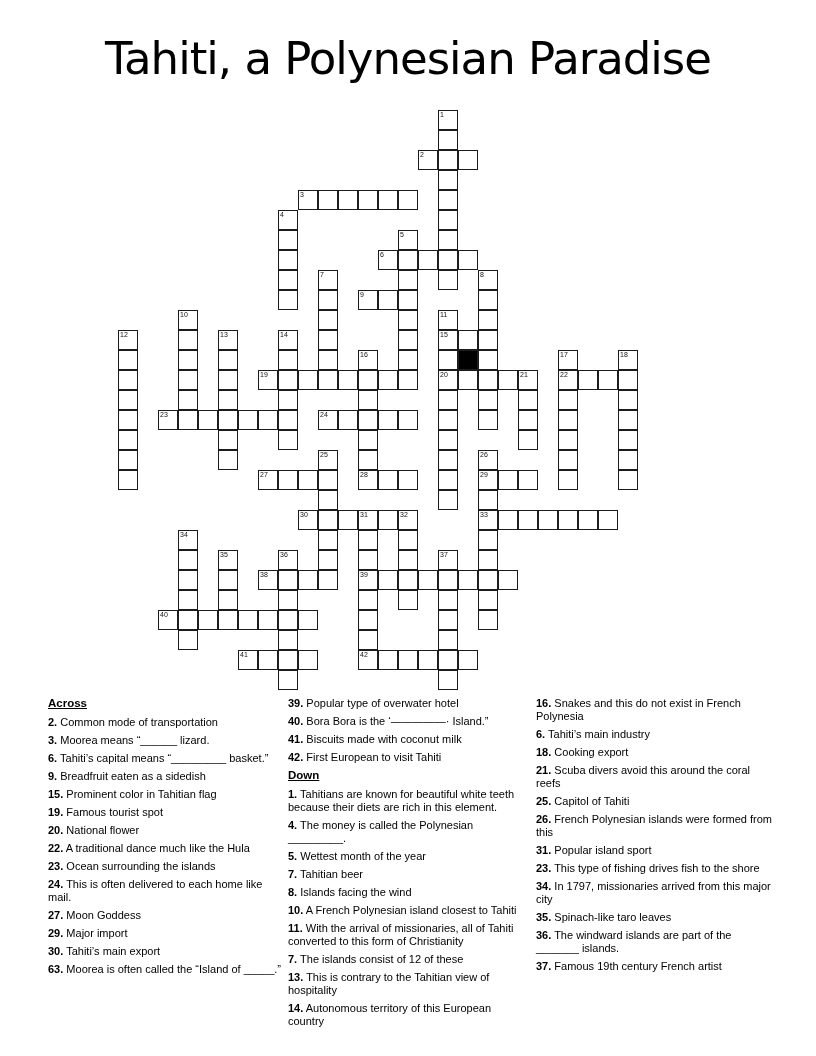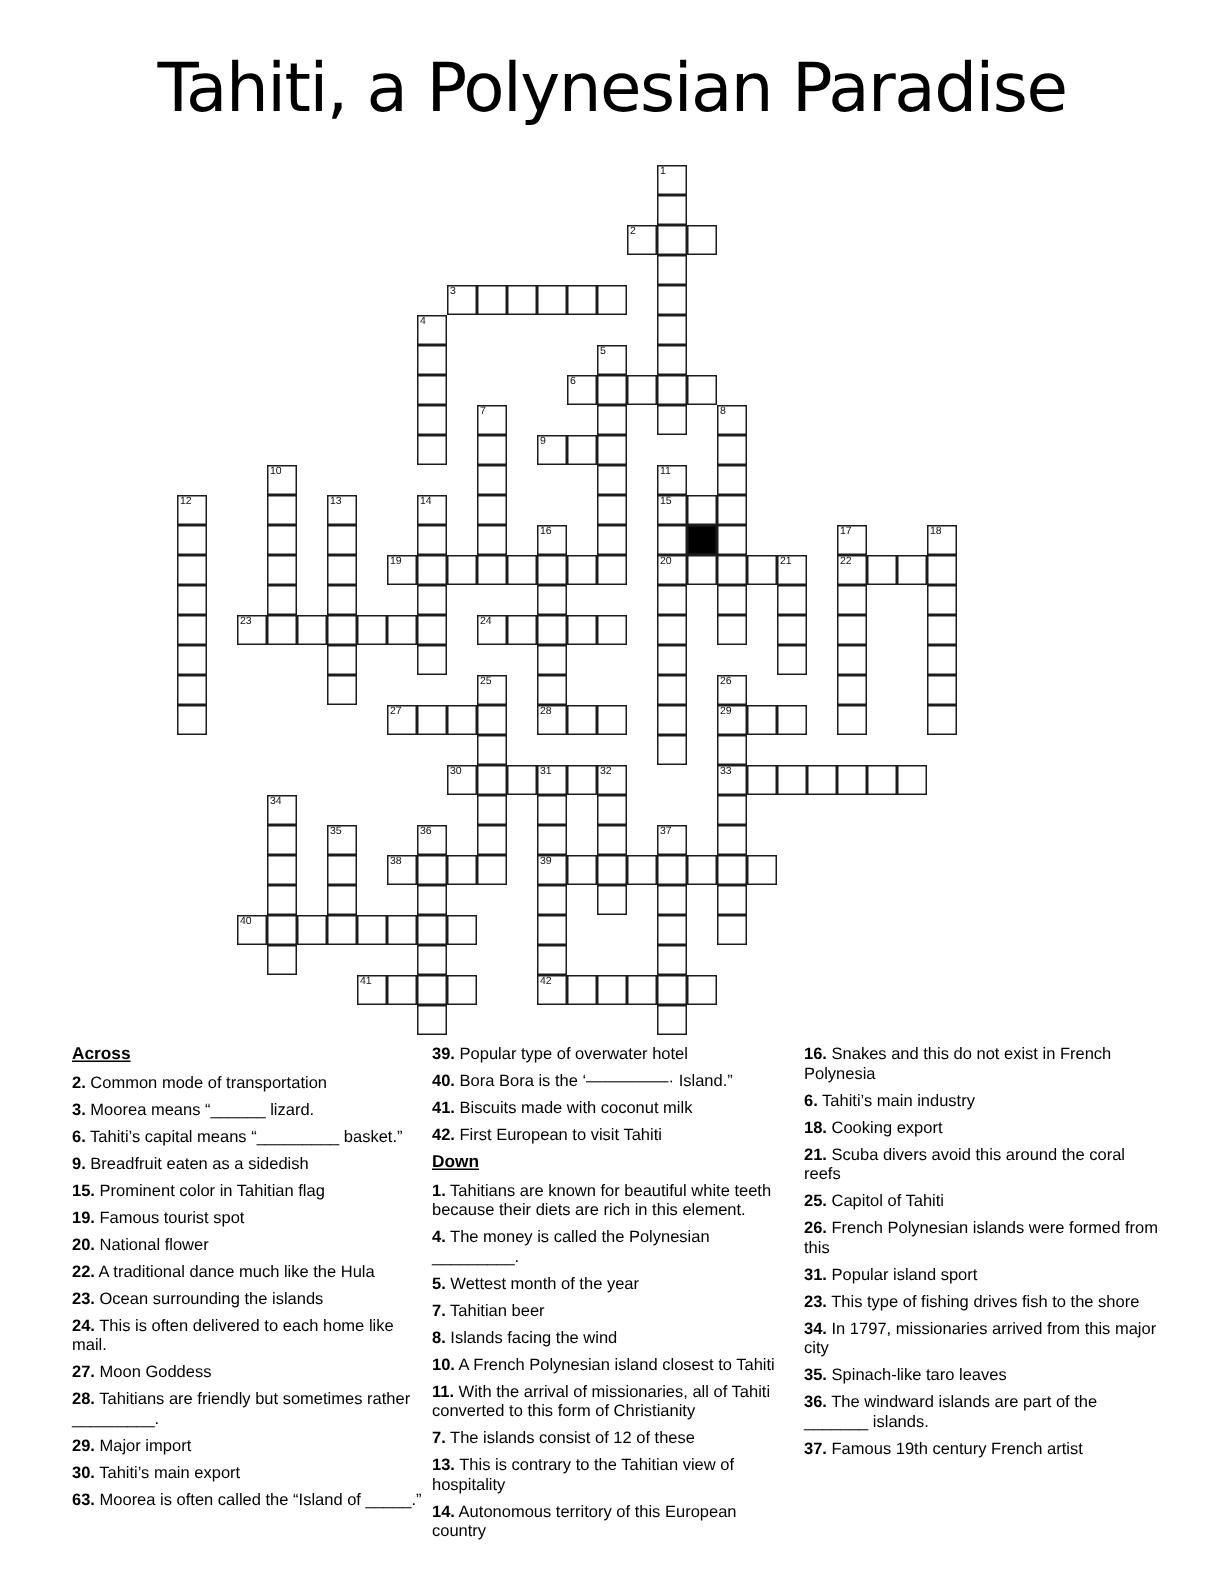--- a/index.html
+++ b/index.html
@@ -335,21 +335,20 @@
       <div class="clue"><b>3.</b> Moorea means “______ lizard.</div>
       <div class="clue"><b>6.</b> Tahiti’s capital means “_________ basket.”</div>
       <div class="clue"><b>9.</b> Breadfruit eaten as a sidedish</div>
       <div class="clue"><b>15.</b> Prominent color in Tahitian flag</div>
       <div class="clue"><b>19.</b> Famous tourist spot</div>
       <div class="clue"><b>20.</b> National flower</div>
       <div class="clue"><b>22.</b> A traditional dance much like the Hula</div>
       <div class="clue"><b>23.</b> Ocean surrounding the islands</div>
       <div class="clue"><b>24.</b> This is often delivered to each home like mail.</div>
       <div class="clue"><b>27.</b> Moon Goddess</div>
-      <div class="clue"><b>28.</b> Tahitians are friendly but sometimes rather _________.</div>
       <div class="clue"><b>29.</b> Major import</div>
       <div class="clue"><b>30.</b> Tahiti’s main export</div>
       <div class="clue"><b>63.</b> Moorea is often called the “Island of _____.”</div>
     </div>
   <div id="cluecol2" class="clue-col">
       <div class="clue"><b>39.</b> Popular type of overwater hotel</div>
       <div class="clue"><b>40.</b> Bora Bora is the ‘—————· Island.”</div>
       <div class="clue"><b>41.</b> Biscuits made with coconut milk</div>
       <div class="clue"><b>42.</b> First European to visit Tahiti</div>
       <div class="clue-head">Down</div>

